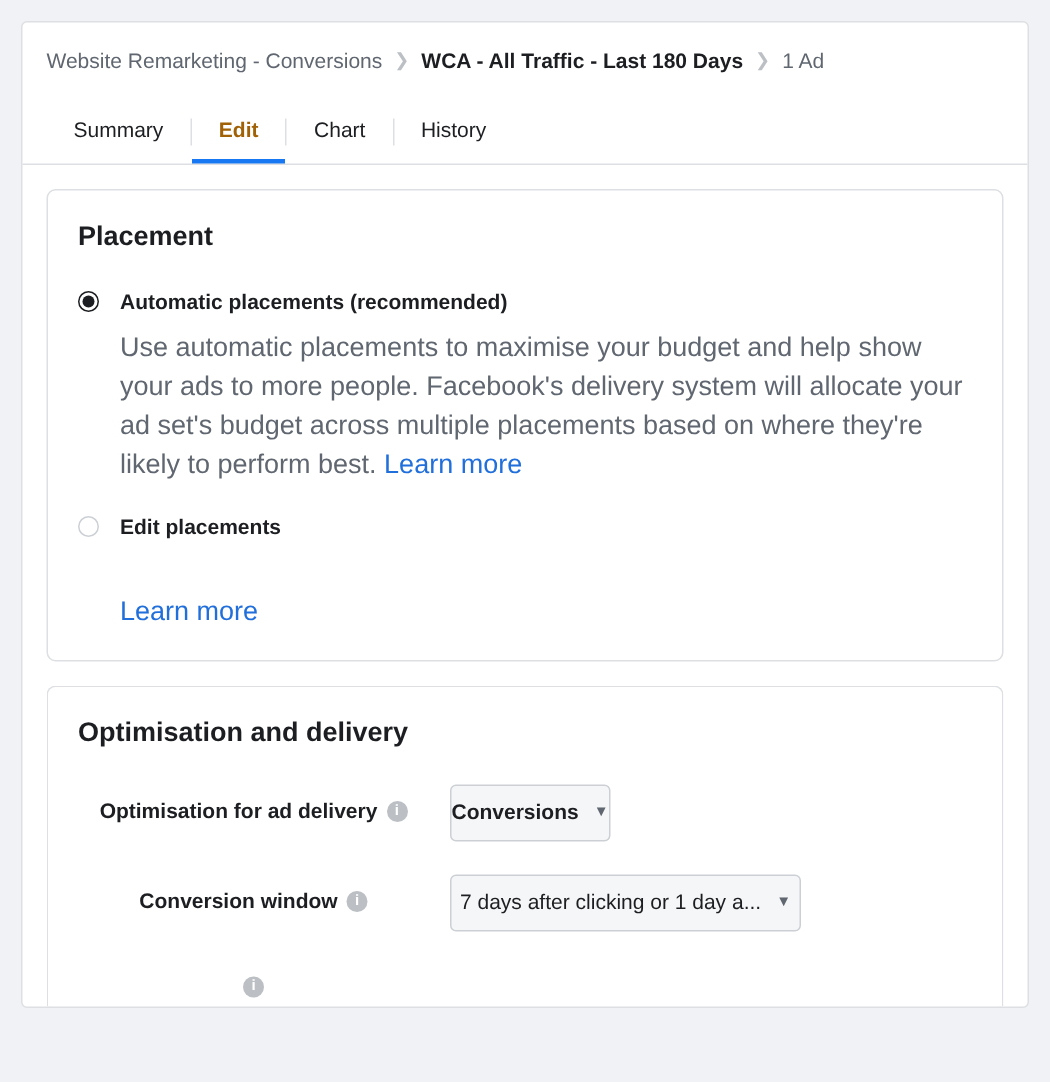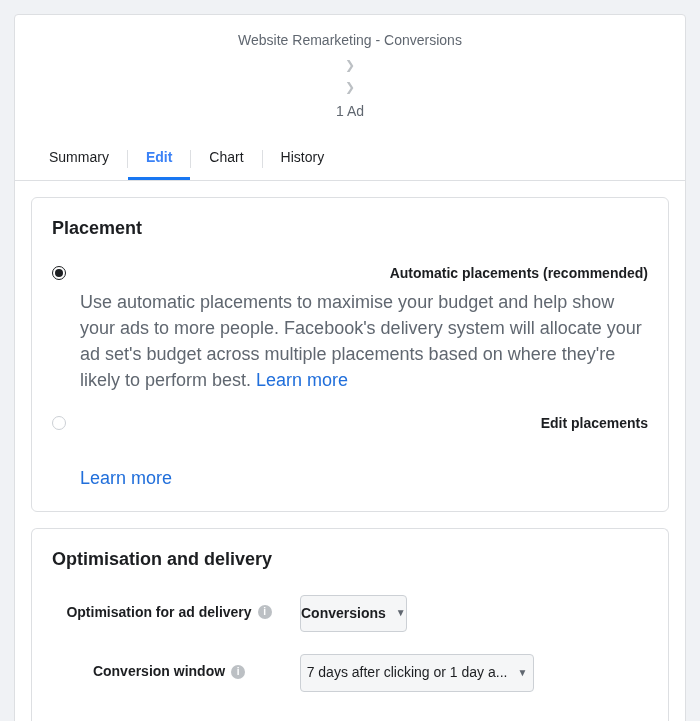--- a/index.html
+++ b/index.html
@@ -19,21 +19,20 @@
     padding-bottom: 0;
   }
   .breadcrumb {
     display: flex;
     align-items: center;
     padding: 16px 16px 0 16px;
     font-size: 14px;
     color: #606770;
     gap: 6px;
     flex-wrap: wrap;
-    flex-direction: column;
   }
   .breadcrumb .crumb { white-space: nowrap; }
   .breadcrumb .bold { font-weight: 700; color: #1c1e21; }
   .chevron {
     color: #bcc0c4;
     font-size: 12px;
     padding: 0 2px;
   }
   .tabs {
     display: flex;
@@ -43,21 +42,21 @@
   }
   .tab {
     padding: 8px 18px 10px 18px;
     font-size: 14px;
     color: #1c1e21;
     border-bottom: 3px solid transparent;
     cursor: pointer;
     position: relative;
   }
   .tab.active {
-    color: #3b82f6;
+    color: #a16207;
     font-weight: 600;
     border-bottom-color: #1877f2;
   }
   .tab-divider {
     width: 1px;
     height: 18px;
     background: #dddfe2;
     align-self: center;
     margin-top: -2px;
   }
@@ -102,21 +101,20 @@
   }
   .radio.unchecked {
     border-color: #ccd0d5;
   }
   .radio-body { flex: 1; }
   .radio-title {
     font-weight: 700;
     color: #1c1e21;
     font-size: 14px;
     margin-bottom: 6px;
-    text-align: right;
   }
   .radio-desc {
     color: #606770;
     font-size: 18px;
     line-height: 1.45;
   }
   .link {
     color: #216fdb;
     cursor: pointer;
   }
@@ -205,20 +203,21 @@
   }
 </style>
 </head>
 <body>
 
 <div class="container">
 
   <div class="breadcrumb">
     <span class="crumb">Website Remarketing - Conversions</span>
     <span class="chevron">❯</span>
+    <span class="crumb bold">WCA - All Traffic - Last 180 Days</span>
     <span class="chevron">❯</span>
     <span class="crumb">1 Ad</span>
   </div>
 
   <div class="tabs">
     <div class="tab">Summary</div>
     <div class="tab-divider"></div>
     <div class="tab active">Edit</div>
     <div class="tab-divider"></div>
     <div class="tab">Chart</div>

